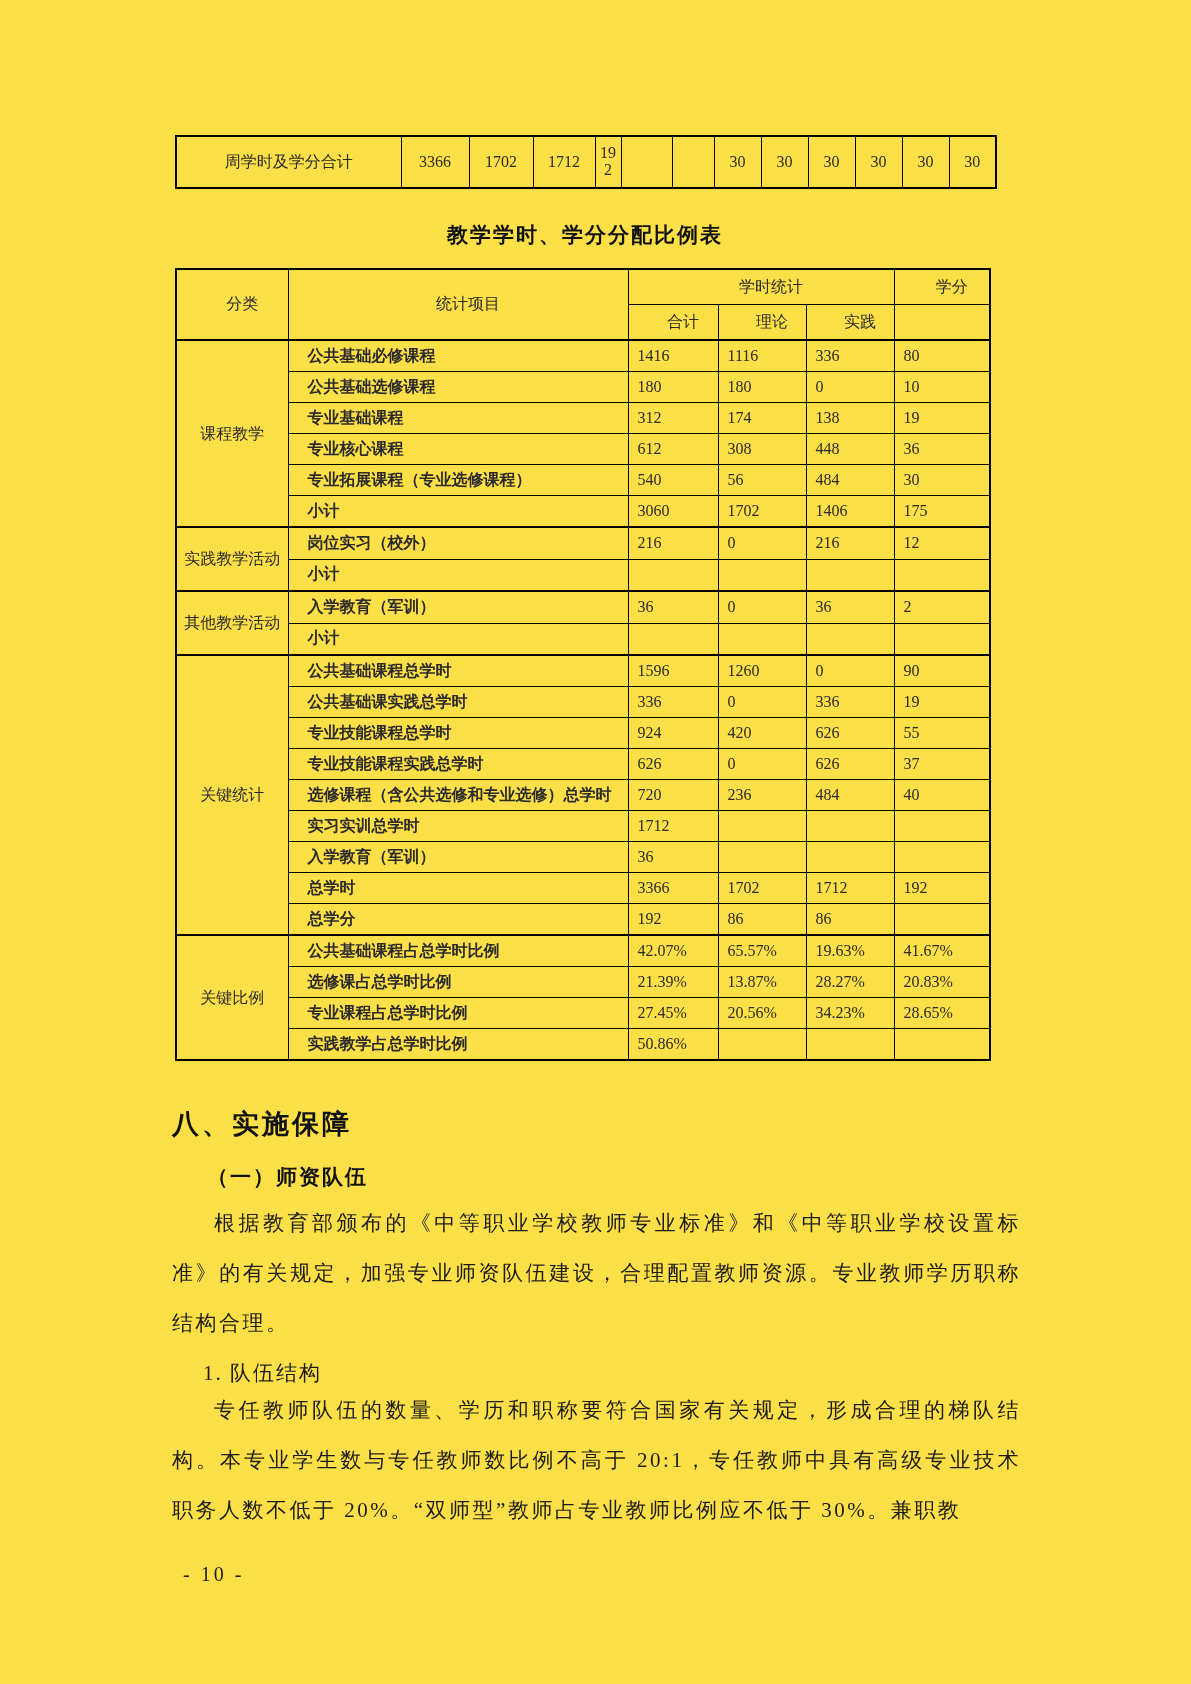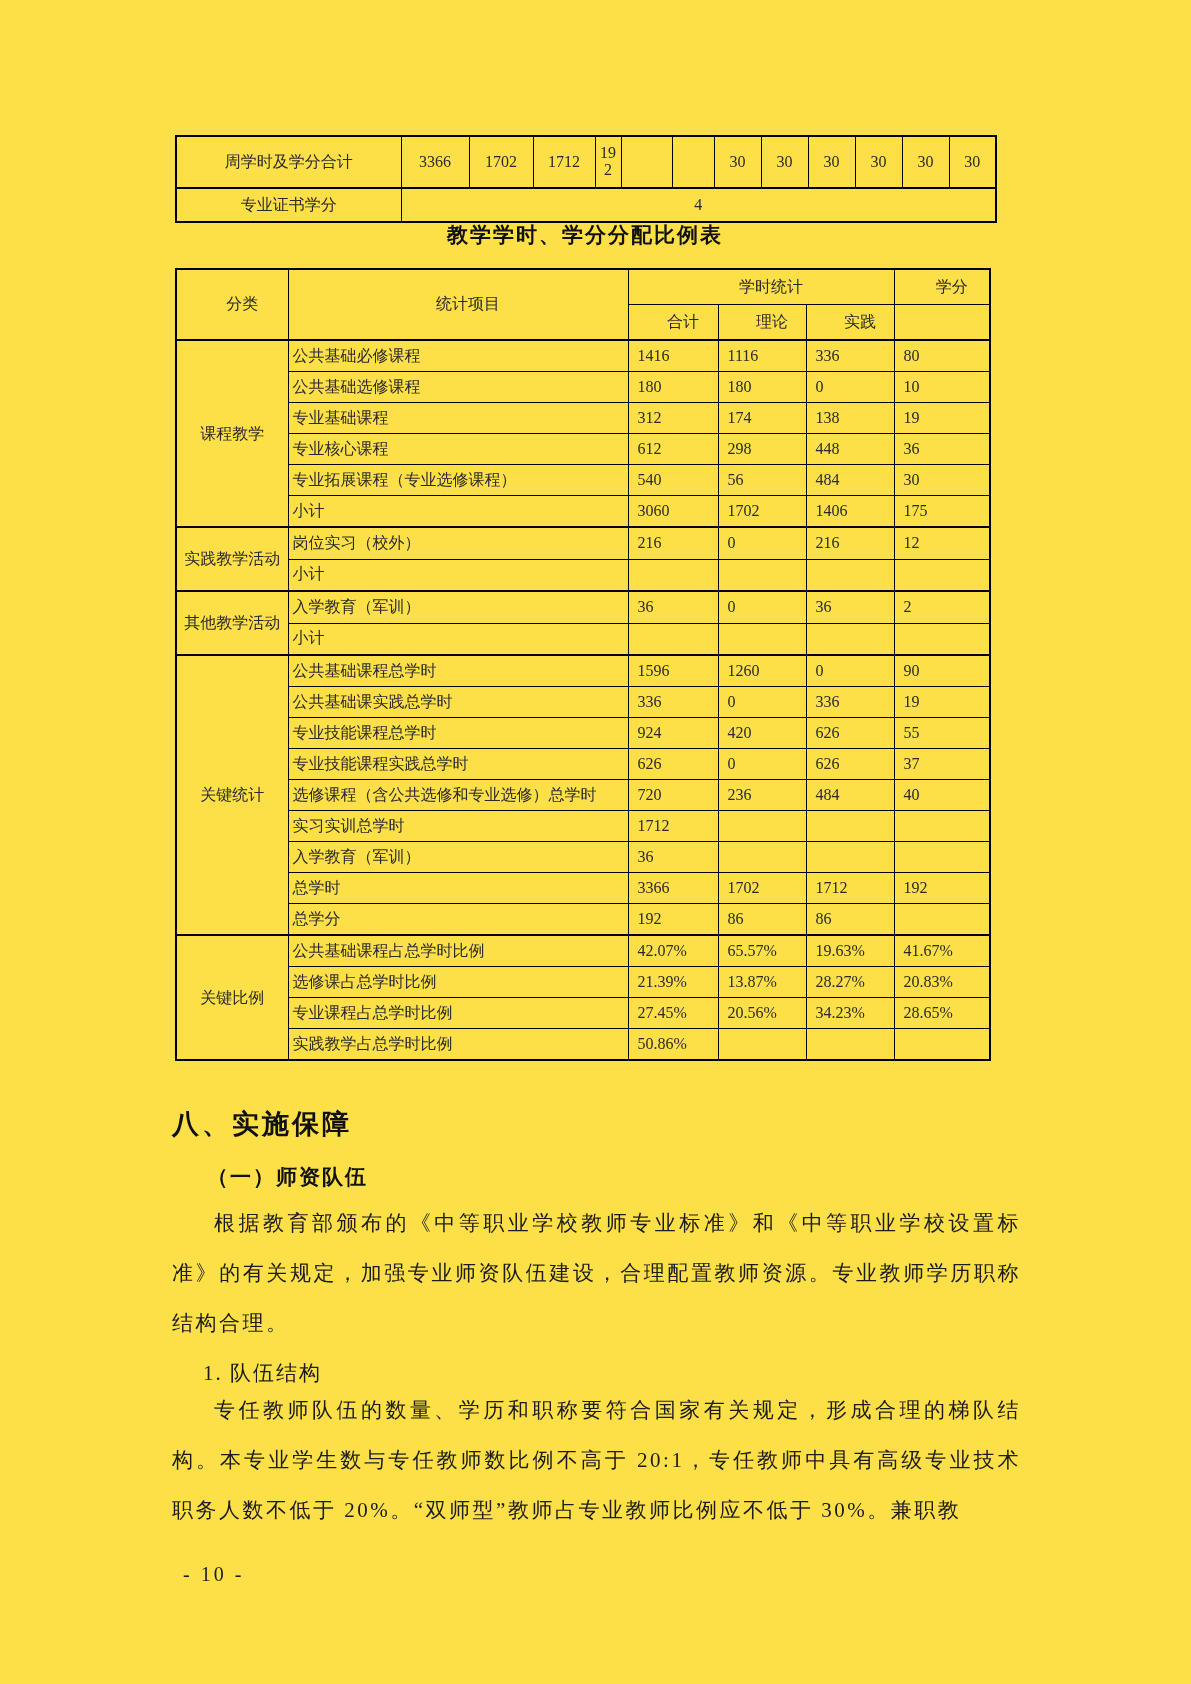--- a/index.html
+++ b/index.html
@@ -22,21 +22,21 @@
     vertical-align:middle;
     overflow:hidden;
     padding:0 2px;
   }
   .t-top tr.r1 td{height:50px;text-align:center;border-bottom:2px solid #000;}
   .t-top tr.r2 td{height:32px;text-align:center;}
   .t-top td.c-narrow{word-break:break-all;line-height:1.05;padding:0 1px;}
   .t-main th{text-align:center;height:34px;color:#2a2a2a;padding-left:22px;}
   .t-main tbody td{height:30px;text-align:left;padding-left:9px;}
   .t-main td.category-cell{text-align:center;padding:16px 5px;line-height:1.5;}
-  .t-main td.item-cell{padding-left:4px;}
+  .t-main td.item-cell{padding-left:19px;font-weight:bold;}
   .t-main .sec-top{border-top:2px solid #000;}
   .t-title{
     position:absolute;left:175px;top:221px;width:820px;
     text-align:center;font-size:21px;font-weight:bold;
     letter-spacing:2px;color:#111;
   }
   .h1{
     position:absolute;left:172px;top:1106px;
     font-family:Liberation Mono, monospace;
     font-size:27px;font-weight:bold;color:#111;
@@ -95,24 +95,20 @@
           <td class="c-narrow">192</td>
           <td></td>
           <td></td>
           <td>30</td>
           <td>30</td>
           <td>30</td>
           <td>30</td>
           <td>30</td>
           <td>30</td>
         </tr>
-        <tr class="r2">
-          <td>专业证书学分</td>
-          <td colspan="12">4</td>
-        </tr>
       </tbody>
   </table>
 
   <div class="t-title">教学学时、学分分配比例表</div>
 
   <table class="t-main">
     <colgroup>
       <col style="width:112px">
         <col style="width:340px">
         <col style="width:90px">
@@ -153,21 +149,21 @@
         <tr>
           <td class="item-cell">专业基础课程</td>
           <td class="value-cell">312</td>
           <td class="value-cell">174</td>
           <td class="value-cell">138</td>
           <td class="value-cell">19</td>
         </tr>
         <tr>
           <td class="item-cell">专业核心课程</td>
           <td class="value-cell">612</td>
-          <td class="value-cell">298</td>
+          <td class="value-cell">308</td>
           <td class="value-cell">448</td>
           <td class="value-cell">36</td>
         </tr>
         <tr>
           <td class="item-cell">专业拓展课程（专业选修课程）</td>
           <td class="value-cell">540</td>
           <td class="value-cell">56</td>
           <td class="value-cell">484</td>
           <td class="value-cell">30</td>
         </tr>

